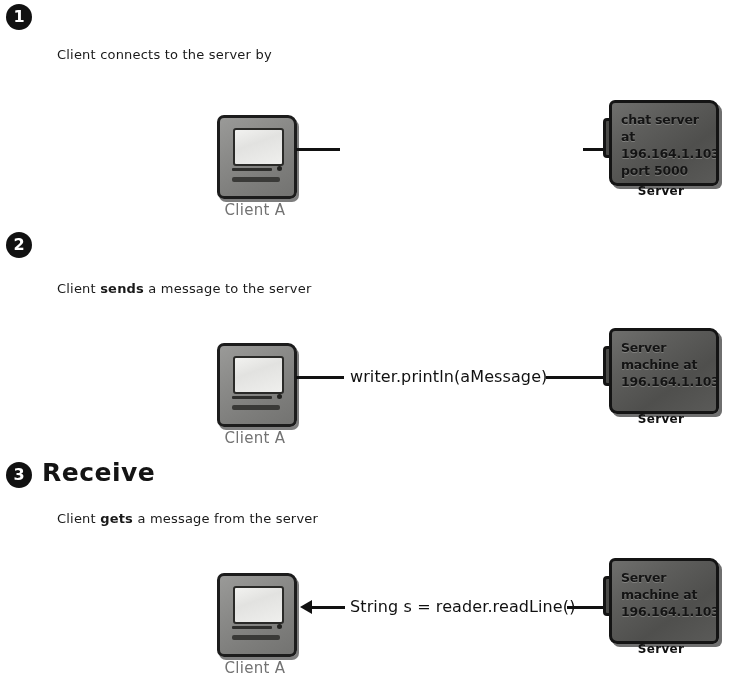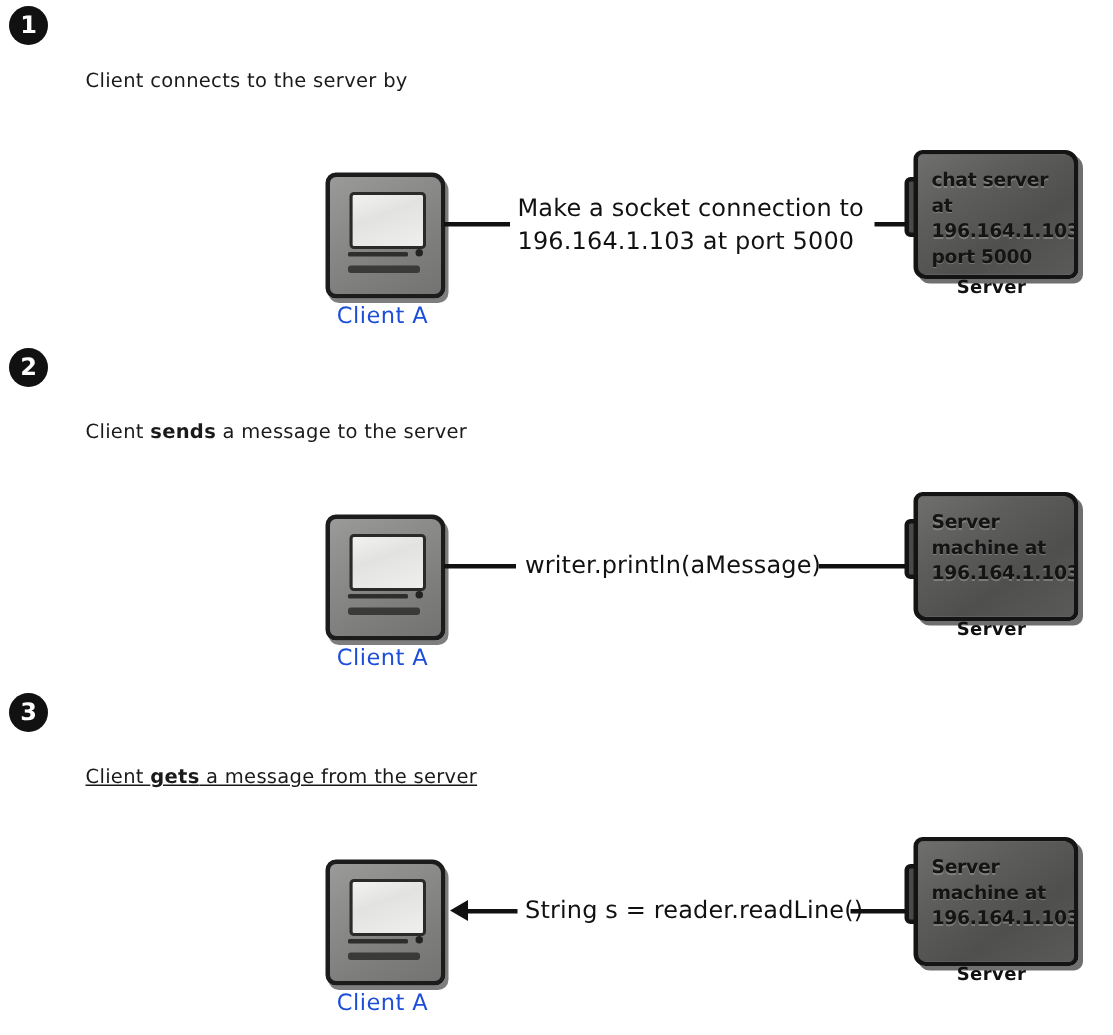--- a/index.html
+++ b/index.html
@@ -65,21 +65,21 @@
     left: 57px;
     font-family: "DejaVu Sans", sans-serif;
     font-size: 13px;
     line-height: 25px;
     color: #1a1a1a;
     letter-spacing: 0.2px;
   }
   .desc b { font-weight: bold; }
   .step-1 .desc { top: 42px; }
   .step-2 .desc { top: 48px; }
-  .step-3 .desc { top: 48px; text-decoration: underline; }
+  .step-3 .desc { top: 48px; }
 
   
   .diagram {
     position: absolute;
     left: 0;
     width: 742px;
     height: 130px;
   }
   .step-1 .diagram { top: 100px; }
   .step-2 .diagram { top: 100px; }
@@ -140,21 +140,21 @@
     border-radius: 50%;
   }
   .client-label {
     position: absolute;
     top: 88px;
     left: -8px;
     width: 100px;
     text-align: center;
     font-family: "DejaVu Sans", sans-serif;
     font-size: 15px;
-    color: #1d4ed8;
+    color: #737373;
     letter-spacing: 0.3px;
   }
 
   
   .server {
     position: absolute;
     width: 116px;
     height: 90px;
   }
   .server-box {
@@ -258,22 +258,20 @@
         <div class="client-screen"></div>
         <div class="client-slot"></div>
         <div class="client-dot"></div>
         <div class="client-slot2"></div>
       </div>
       <div class="client-label">Client A</div>
     </div>
 
     <div class="conn-line" style="left:296px; top:48px; width:44px;"></div>
 
-    <div class="annotation" style="left:345px; top:28px; width:250px;">Make a socket connection to
-196.164.1.103 at port 5000</div>
 
     <div class="conn-line" style="left:583px; top:48px; width:27px;"></div>
     <div class="arrow-head arrow-right" style="left:608px; top:42px;"></div>
 
     <div class="server" style="left:603px; top:0px;">
       <div class="server-tab"></div>
       <div class="server-box">
         <div class="server-text">chat server at 196.164.1.103, port 5000</div>
       </div>
       <div class="server-label">Server</div>
@@ -319,20 +317,21 @@
       <div class="server-label">Server</div>
     </div>
 
   </div>
 </div>
 
 <div class="step step-3">
 
   <div class="heading">
     <div class="badge">3</div>
+    <div class="step-title">Receive</div>
   </div>
 
   <div class="desc">
     <span>Client </span><b>gets</b><span> a message from the server</span>
   </div>
 
   <div class="diagram">
 
     <div class="client" style="left:213px; top:13px;">
       <div class="client-body">

